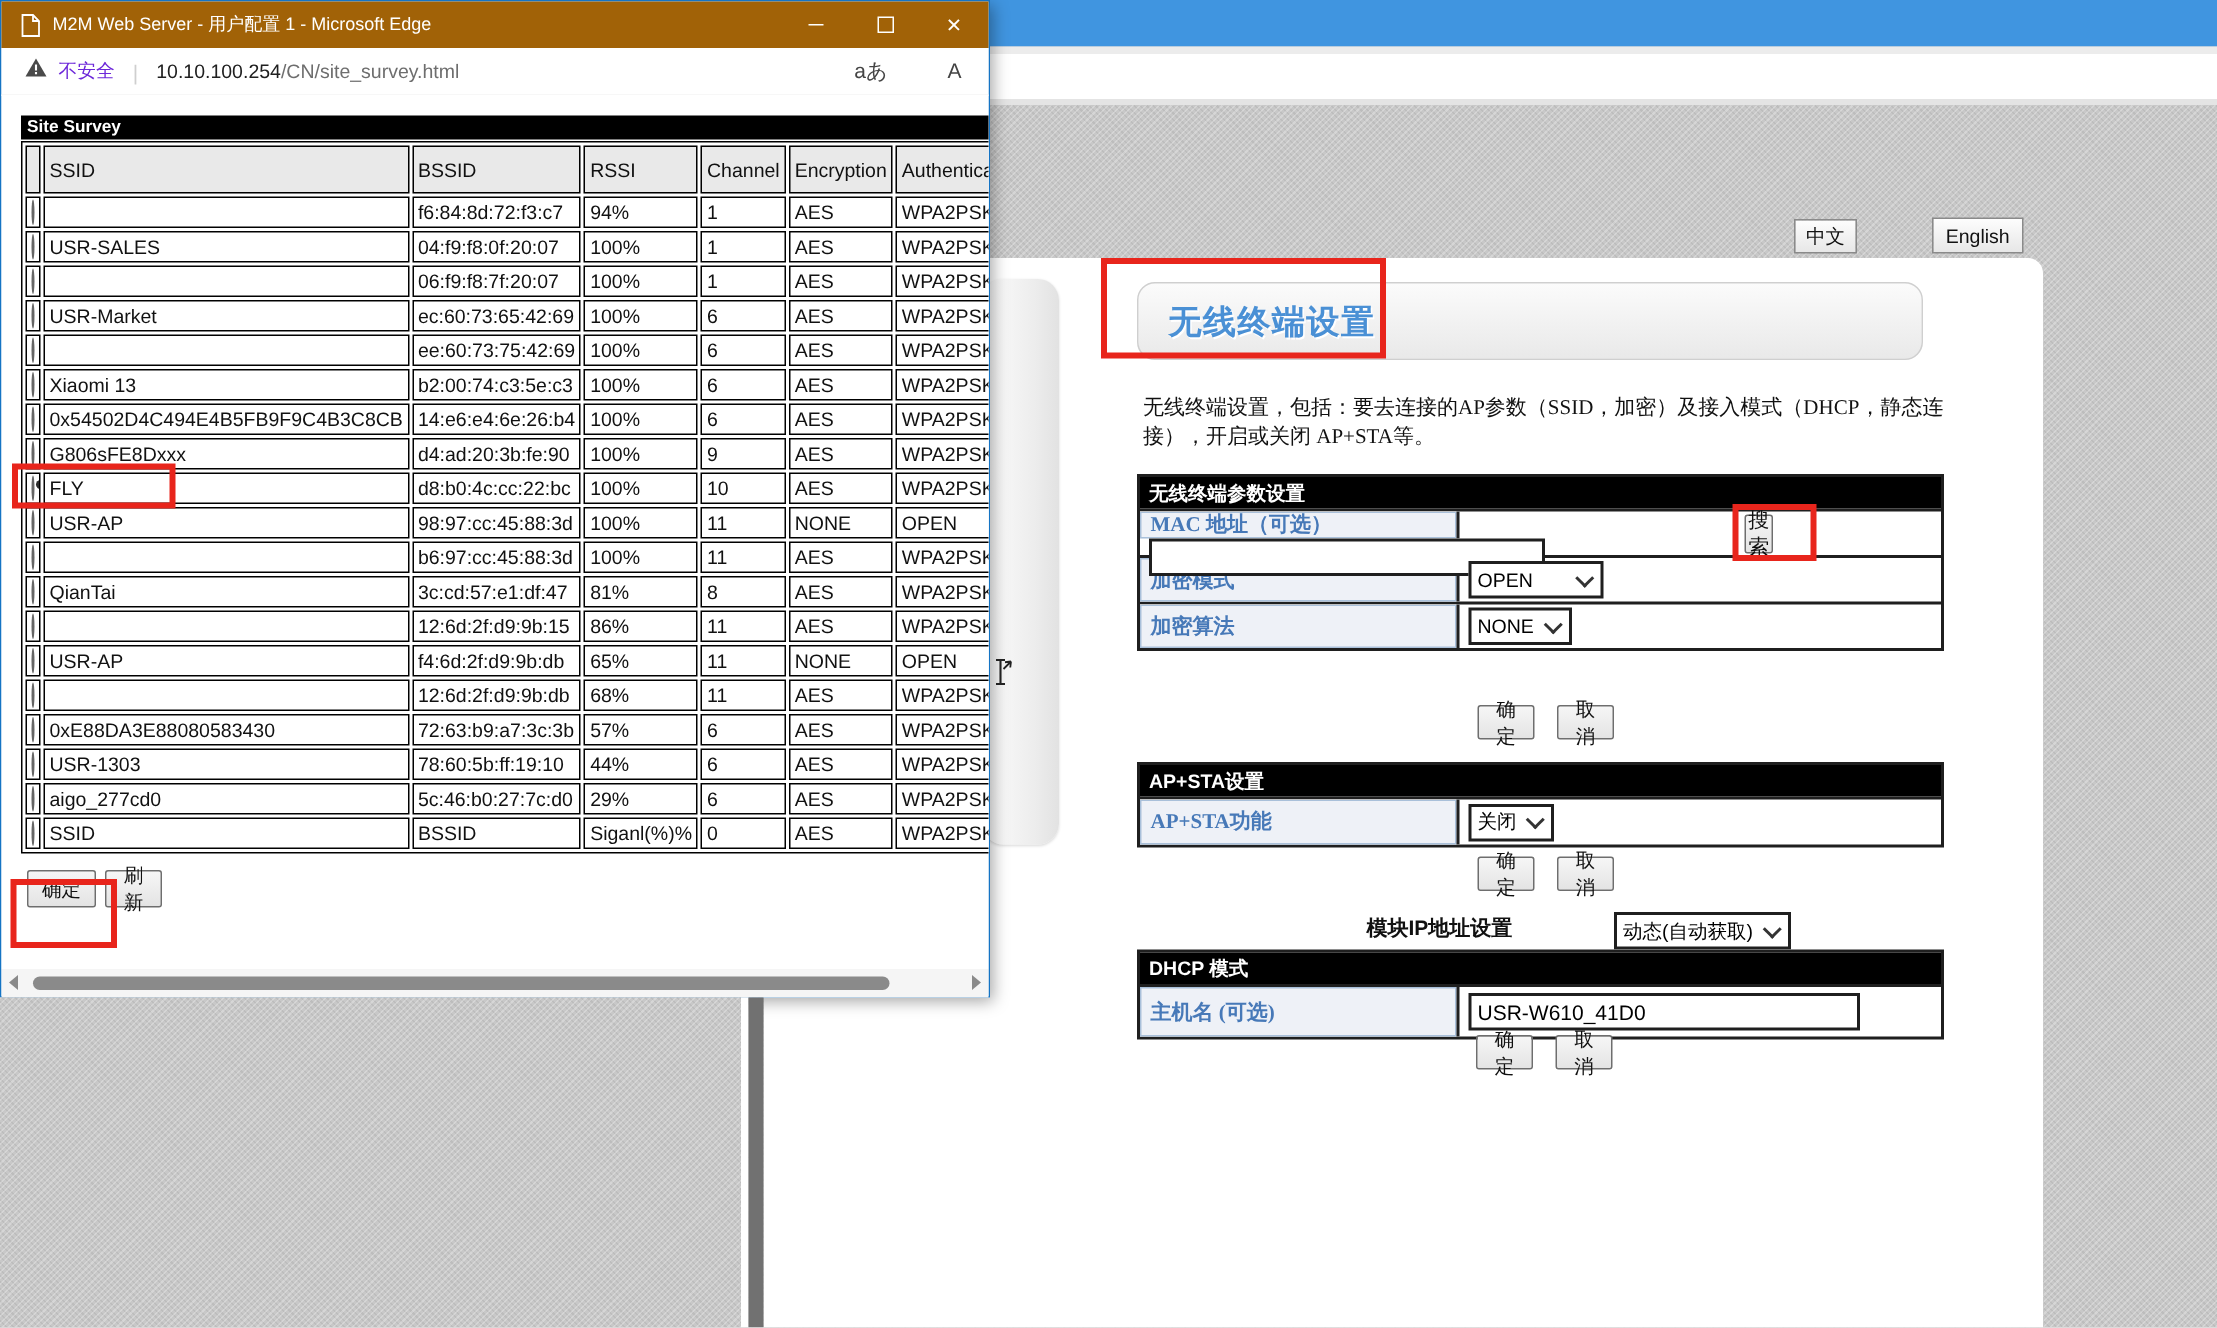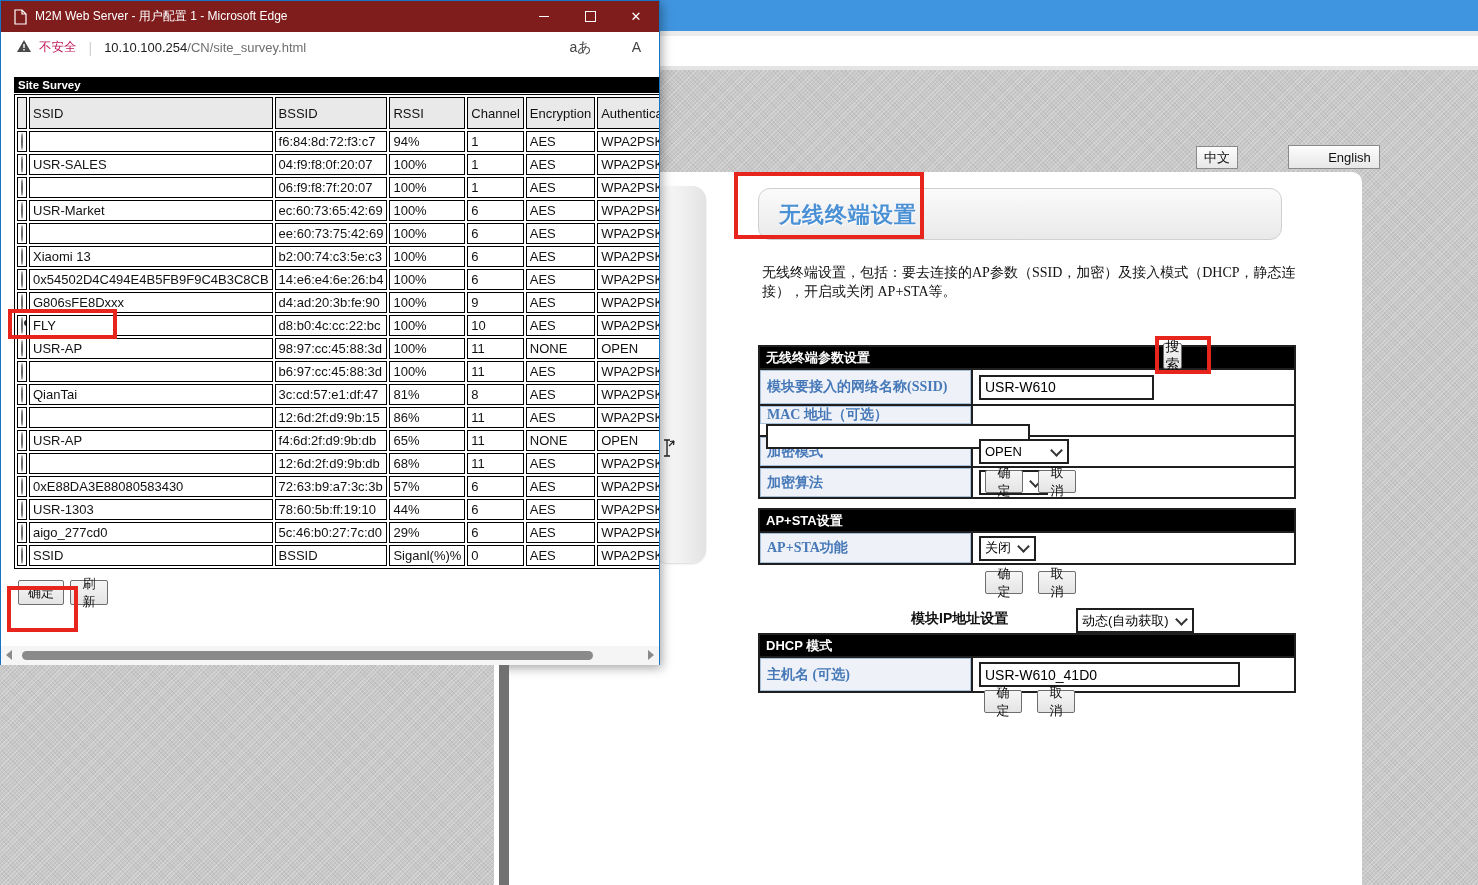--- a/index.html
+++ b/index.html
@@ -12,21 +12,21 @@
   .bg-toolbar{position:absolute;left:0;top:36px;width:1478px;height:30px;background:#ffffff;}
   .bg-strip2{position:absolute;left:0;top:66px;width:1478px;height:4px;background:#e4e4e4;}
   .hatch{background-color:#c8c8c8;
     background-image:repeating-linear-gradient(135deg,rgba(255,255,255,.25) 0 1px,transparent 1px 3px),
       repeating-linear-gradient(45deg,rgba(110,110,110,.12) 0 1px,transparent 1px 3px);}
   .bg-page{position:absolute;left:0;top:70px;width:1478px;height:815px;}
 
   .lang-btn{position:absolute;background:linear-gradient(#fdfdfd,#e7e7e7);border:1px solid #8a8a8a;
     font-size:13px;color:#111;display:flex;align-items:center;justify-content:center;}
   .lang-zh{left:1196px;top:146px;width:40px;height:21px;}
-  .lang-en{left:1288px;top:145px;width:59px;height:22px;padding-left:31px;}
+  .lang-en{left:1288px;top:145px;width:59px;height:22px;}
 
   .white-panel{position:absolute;left:509px;top:172px;width:853px;height:713px;background:#ffffff;
     border-radius:0 10px 0 0;}
   .menu-sliver{position:absolute;left:655px;top:186px;width:51px;height:377px;border-radius:14px;
     background:linear-gradient(to right,#fdfdfd,#ececec 70%,#e2e2e2);box-shadow:0 1px 2px rgba(0,0,0,.15);}
 
   .usr-title-box{position:absolute;left:758px;top:188px;width:522px;height:50px;border-radius:12px;
     border:1px solid #cfcfcf;background:linear-gradient(#fbfbfb,#e9e9e9);}
   .usr-title{position:absolute;left:20px;top:11px;font-family:Liberation Serif, serif;
     font-weight:bold;font-size:22px;color:#4a90d5;letter-spacing:1px;text-shadow:1px 1px 0 #fff;}
@@ -58,34 +58,34 @@
 
   .ip-label{position:absolute;left:869px;top:610px;font-weight:bold;font-size:14px;color:#111;margin-left:42px;}
   .ip-select{position:absolute;left:1076px;top:608px;}
 
   
   .red-box{position:absolute;border:4px solid #e8251c;background:transparent;}
 
   
   .edge{position:absolute;left:0;top:0;width:660px;height:665px;background:#ffffff;
     box-shadow:2px 3px 10px rgba(0,0,0,.35);box-sizing:border-box;border:1px solid #1574c4;}
-  .edge-titlebar{position:absolute;left:0;top:0;width:658px;height:31px;background:#7f1d1d;
+  .edge-titlebar{position:absolute;left:0;top:0;width:658px;height:31px;background:#a16207;
     display:flex;align-items:center;}
   .doc-icon{margin-left:13px;width:13px;height:16px;position:relative;}
   .edge-title{color:#ffffff;font-size:12px;margin-left:8px;white-space:nowrap;}
   .caption-btns{position:absolute;right:0;top:0;height:31px;display:flex;}
   .cap-btn{width:46px;height:31px;display:flex;align-items:center;justify-content:center;color:#fff;}
   .min-glyph{width:10px;height:1px;background:#fff;}
   .max-glyph{width:9px;height:9px;border:1px solid #fff;}
   .close-glyph{font-size:13px;line-height:13px;}
 
   .addr-bar{position:absolute;left:0;top:31px;width:658px;height:31px;background:#fff;
     border-bottom:1px solid #e0e0e0;display:flex;align-items:center;}
   .warn-icon{margin-left:15px;}
-  .nosec{color:#be185d;font-size:12.5px;margin-left:7px;}
+  .nosec{color:#6d28d9;font-size:12.5px;margin-left:7px;}
   .addr-sep{color:#cfcfcf;margin:0 12px;font-size:14px;}
   .url-host{color:#202020;font-size:13px;}
   .url-path{color:#6e6e6e;font-size:13px;}
   .addr-icons{position:absolute;right:18px;display:flex;gap:40px;color:#444;font-size:14px;}
 
   .edge-content{position:absolute;left:0;top:62px;width:658px;height:583px;background:#fff;overflow:hidden;}
   .ss-bar{position:absolute;left:13px;top:14px;width:646px;height:16px;background:#000;color:#fff;
     font-size:11.5px;font-weight:bold;display:flex;align-items:center;padding-left:4px;box-sizing:border-box;}
   .ss-table{position:absolute;left:13px;top:31px;border-spacing:2px;border:1px solid #000;
     background:#fff;table-layout:fixed;}
@@ -129,28 +129,22 @@
 
   <div class="white-panel"></div>
   <div class="menu-sliver"></div>
 
   <div class="usr-title-box">
     <div class="usr-title">无线终端设置</div>
   </div>
 
   <div class="usr-desc">无线终端设置，包括：要去连接的AP参数（SSID，加密）及接入模式（DHCP，静态连接），开启或关闭 AP+STA等。</div>
 
-  <div class="sec-table" style="top:316px;margin-top:29px;">
+  <div class="sec-table" style="top:316px;">
     <div class="sec-header">无线终端参数设置</div>
-    <div class="sec-row" style="height:34px;">
-      <div class="sec-label">模块要接入的网络名称(SSID)</div>
-      <div class="sec-field">
-        <input class="txt-input" style="width: 163px;" value="USR-W610">
-      </div>
-    </div>
     <div class="sec-row" style="height:29px;flex-direction:column;">
       <div class="sec-label">MAC 地址（可选）</div>
       <div class="sec-field">
         <input class="txt-input" style="width: 252px;">
       </div>
     </div>
     <div class="sec-row" style="height:29px;">
       <div class="sec-label">加密模式</div>
       <div class="sec-field">
         <div class="fake-select" style="width:78px;">

